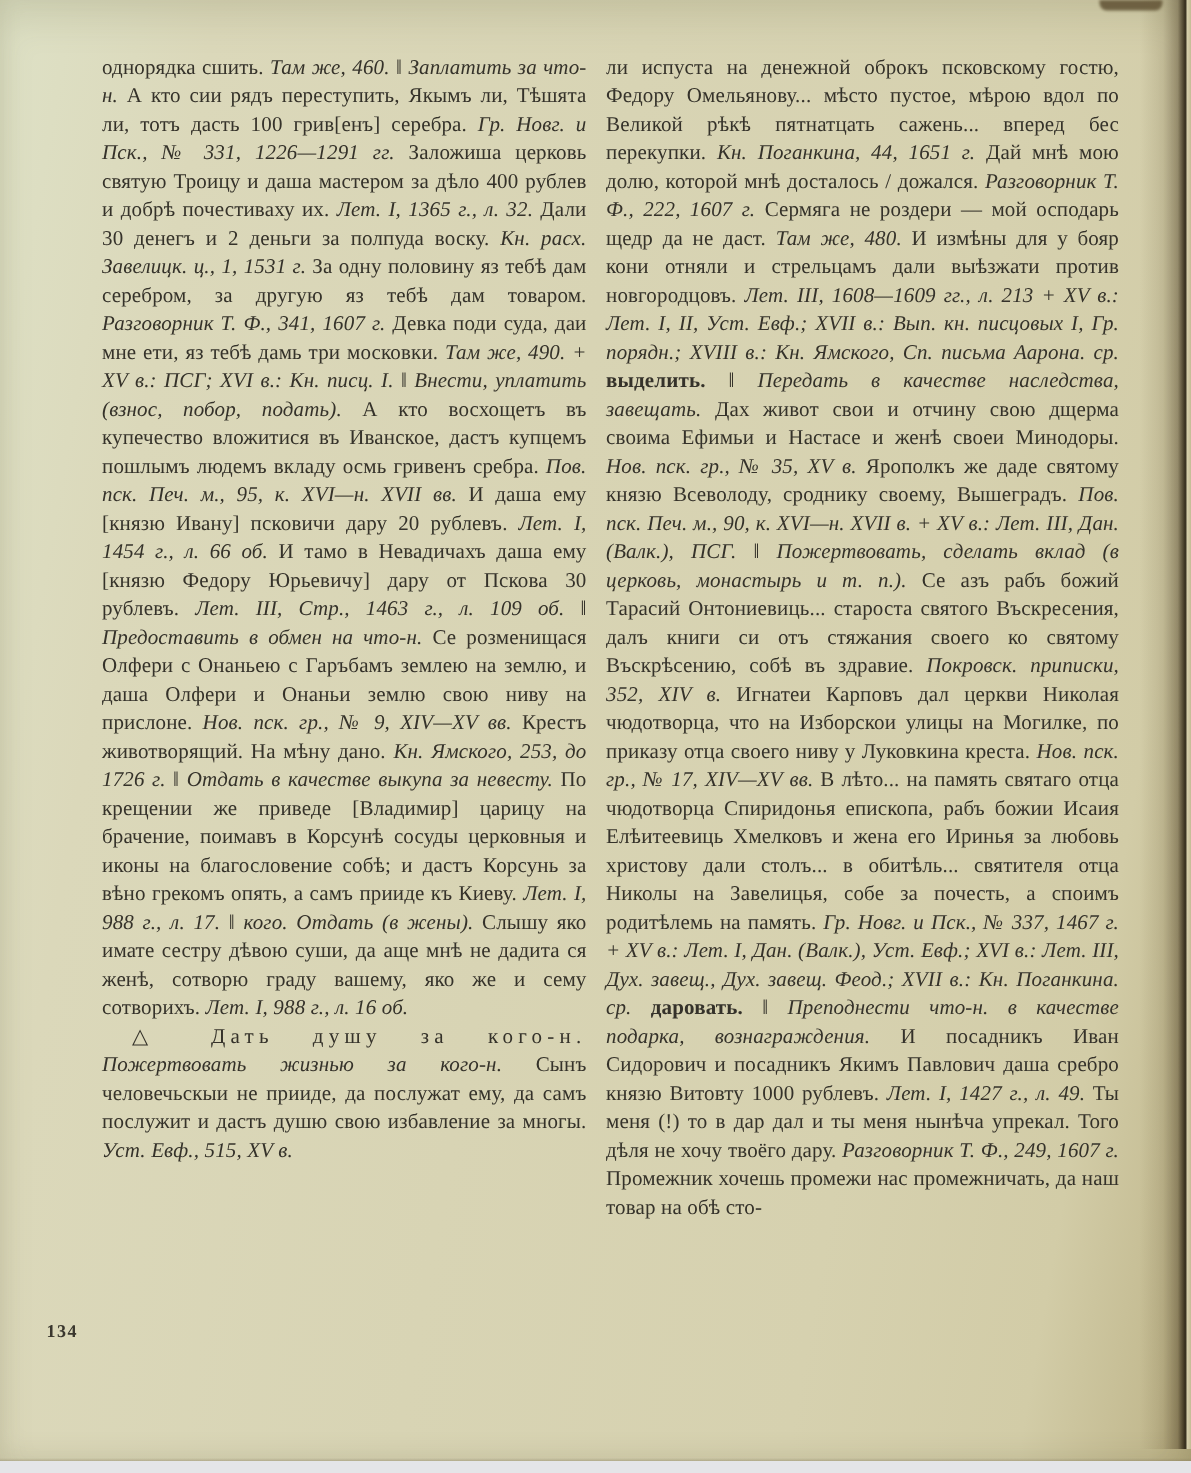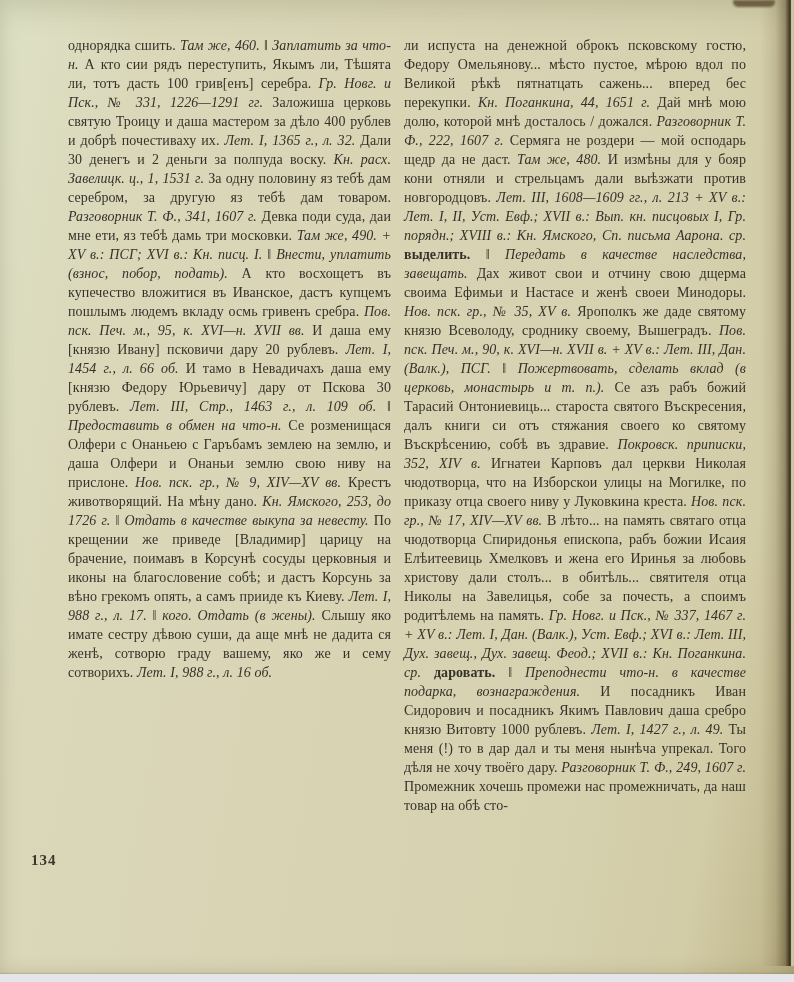--- a/index.html
+++ b/index.html
@@ -51,30 +51,31 @@
   }
   .col-left{left:52px;width:323px;margin-left:16px;}
   .col-right{left:404px;width:342px;}
   .para{margin:0;}
   .para.indent{text-indent:20px;}
   .seg-normal{font-style:normal;}
   .seg-italic{font-style:italic;}
   .seg-bold{font-weight:bold;}
   .seg-spaced{letter-spacing:3.5px;}
   .page-number{
-    position:absolute;left:31px;top:852px;
-    font-size:15px;font-weight:bold;color:#3a372e;letter-spacing:1px;
+    position:absolute;left:31px;top:880px;
+    font-size:12px;font-weight:bold;color:#3a372e;letter-spacing:1px;
   }
 </style>
 </head>
 <body>
 
 <div class="book-page">
   <div class="col col-left">
       <p class="para"><span class="seg-normal">однорядка сшить. </span><span class="seg-italic">Там же, 460. </span><span class="seg-normal">‖ </span><span class="seg-italic">Заплатить за что-н. </span><span class="seg-normal">А кто сии рядъ переступить, Якымъ ли, Тѣшята ли, тотъ дасть 100 грив[енъ] серебра. </span><span class="seg-italic">Гр. Новг. и Пск., № 331, 1226—1291 гг. </span><span class="seg-normal">Заложиша церковь святую Троицу и даша мастером за дѣло 400 рублев и добрѣ почестиваху их. </span><span class="seg-italic">Лет. I, 1365 г., л. 32. </span><span class="seg-normal">Дали 30 денегъ и 2 деньги за полпуда воску. </span><span class="seg-italic">Кн. расх. Завелицк. ц., 1, 1531 г. </span><span class="seg-normal">За одну половину яз тебѣ дам серебром, за другую яз тебѣ дам товаром. </span><span class="seg-italic">Разговорник Т. Ф., 341, 1607 г. </span><span class="seg-normal">Девка поди суда, даи мне ети, яз тебѣ дамь три московки. </span><span class="seg-italic">Там же, 490. + XV в.: ПСГ; XVI в.: Кн. писц. I. </span><span class="seg-normal">‖ </span><span class="seg-italic">Внести, уплатить (взнос, побор, подать). </span><span class="seg-normal">А кто восхощетъ въ купечество вложитися въ Иванское, дастъ купцемъ пошлымъ людемъ вкладу осмь гривенъ сребра. </span><span class="seg-italic">Пов. пск. Печ. м., 95, к. XVI—н. XVII вв. </span><span class="seg-normal">И даша ему [князю Ивану] псковичи дару 20 рублевъ. </span><span class="seg-italic">Лет. I, 1454 г., л. 66 об. </span><span class="seg-normal">И тамо в Невадичахъ даша ему [князю Федору Юрьевичу] дару от Пскова 30 рублевъ. </span><span class="seg-italic">Лет. III, Стр., 1463 г., л. 109 об. </span><span class="seg-normal">‖ </span><span class="seg-italic">Предоставить в обмен на что-н. </span><span class="seg-normal">Се розменищася Олфери с Онаньею с Гаръбамъ землею на землю, и даша Олфери и Онаньи землю свою ниву на прислоне. </span><span class="seg-italic">Нов. пск. гр., № 9, XIV—XV вв. </span><span class="seg-normal">Крестъ животворящий. На мѣну дано. </span><span class="seg-italic">Кн. Ямского, 253, до 1726 г. </span><span class="seg-normal">‖ </span><span class="seg-italic">Отдать в качестве выкупа за невесту. </span><span class="seg-normal">По крещении же приведе [Владимир] царицу на брачение, поимавъ в Корсунѣ сосуды церковныя и иконы на благословение собѣ; и дастъ Корсунь за вѣно грекомъ опять, а самъ прииде къ Киеву. </span><span class="seg-italic">Лет. I, 988 г., л. 17. </span><span class="seg-normal">‖ </span><span class="seg-italic">кого. Отдать (в жены). </span><span class="seg-normal">Слышу яко имате сестру дѣвою суши, да аще мнѣ не дадита ся женѣ, сотворю граду вашему, яко же и сему сотворихъ. </span><span class="seg-italic">Лет. I, 988 г., л. 16 об.</span></p>
+      <p class="para indent"><span class="seg-normal">△ </span><span class="seg-spaced">Дать душу за кого-н. </span><span class="seg-italic">Пожертвовать жизнью за кого-н. </span><span class="seg-normal">Сынъ человечьскыи не прииде, да послужат ему, да самъ послужит и дастъ душю свою избавление за многы. </span><span class="seg-italic">Уст. Евф., 515, XV в.</span></p>
     </div>
   <div class="col col-right">
       <p class="para"><span class="seg-normal">ли испуста на денежной оброкъ псковскому гостю, Федору Омельянову... мѣсто пустое, мѣрою вдол по Великой рѣкѣ пятнатцать сажень... вперед бес перекупки. </span><span class="seg-italic">Кн. Поганкина, 44, 1651 г. </span><span class="seg-normal">Дай мнѣ мою долю, которой мнѣ досталось / дожался. </span><span class="seg-italic">Разговорник Т. Ф., 222, 1607 г. </span><span class="seg-normal">Сермяга не роздери — мой осподарь щедр да не даст. </span><span class="seg-italic">Там же, 480. </span><span class="seg-normal">И измѣны для у бояр кони отняли и стрельцамъ дали выѣзжати против новгородцовъ. </span><span class="seg-italic">Лет. III, 1608—1609 гг., л. 213 + XV в.: Лет. I, II, Уст. Евф.; XVII в.: Вып. кн. писцовых I, Гр. порядн.; XVIII в.: Кн. Ямского, Сп. письма Аарона. ср. </span><span class="seg-bold">выделить. </span><span class="seg-normal">‖ </span><span class="seg-italic">Передать в качестве наследства, завещать. </span><span class="seg-normal">Дах живот свои и отчину свою дщерма своима Ефимьи и Настасе и женѣ своеи Минодоры. </span><span class="seg-italic">Нов. пск. гр., № 35, XV в. </span><span class="seg-normal">Ярополкъ же даде святому князю Всеволоду, сроднику своему, Вышеградъ. </span><span class="seg-italic">Пов. пск. Печ. м., 90, к. XVI—н. XVII в. + XV в.: Лет. III, Дан. (Валк.), ПСГ. </span><span class="seg-normal">‖ </span><span class="seg-italic">Пожертвовать, сделать вклад (в церковь, монастырь и т. п.). </span><span class="seg-normal">Се азъ рабъ божий Тарасий Онтониевиць... староста святого Въскресения, далъ книги си отъ стяжания своего ко святому Въскрѣсению, собѣ въ здравие. </span><span class="seg-italic">Покровск. приписки, 352, XIV в. </span><span class="seg-normal">Игнатеи Карповъ дал церкви Николая чюдотворца, что на Изборскои улицы на Могилке, по приказу отца своего ниву у Луковкина креста. </span><span class="seg-italic">Нов. пск. гр., № 17, XIV—XV вв. </span><span class="seg-normal">В лѣто... на память святаго отца чюдотворца Спиридонья епископа, рабъ божии Исаия Елѣитеевиць Хмелковъ и жена его Иринья за любовь христову дали столъ... в обитѣль... святителя отца Николы на Завелицья, собе за почесть, а споимъ родитѣлемь на память. </span><span class="seg-italic">Гр. Новг. и Пск., № 337, 1467 г. + XV в.: Лет. I, Дан. (Валк.), Уст. Евф.; XVI в.: Лет. III, Дух. завещ., Дух. завещ. Феод.; XVII в.: Кн. Поганкина. ср. </span><span class="seg-bold">даровать. </span><span class="seg-normal">‖ </span><span class="seg-italic">Преподнести что-н. в качестве подарка, вознаграждения. </span><span class="seg-normal">И посадникъ Иван Сидорович и посадникъ Якимъ Павлович даша сребро князю Витовту 1000 рублевъ. </span><span class="seg-italic">Лет. I, 1427 г., л. 49. </span><span class="seg-normal">Ты меня (!) то в дар дал и ты меня нынѣча упрекал. Того дѣля не хочу твоёго дару. </span><span class="seg-italic">Разговорник Т. Ф., 249, 1607 г. </span><span class="seg-normal">Промежник хочешь промежи нас промежничать, да наш товар на обѣ сто-</span></p>
     </div>
   <div class="page-number">134</div>
   <div class="corner-stain"></div>
   <div class="edge-right"></div>
 </div>
 <div class="page-edge-line"></div>
 <div class="scan-bottom"></div>

